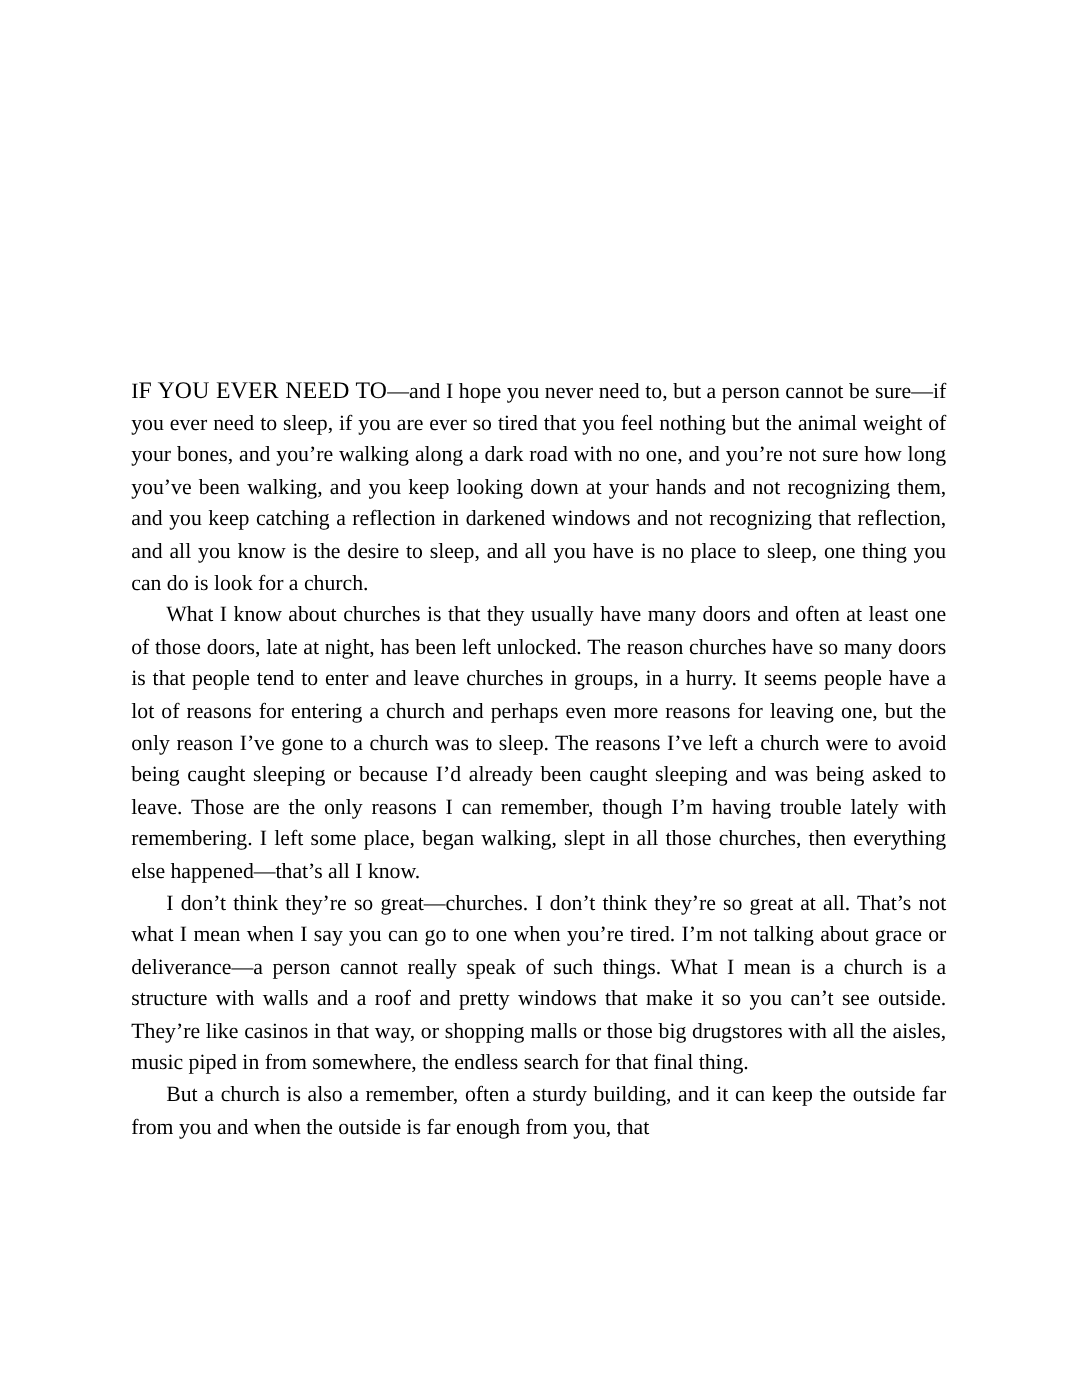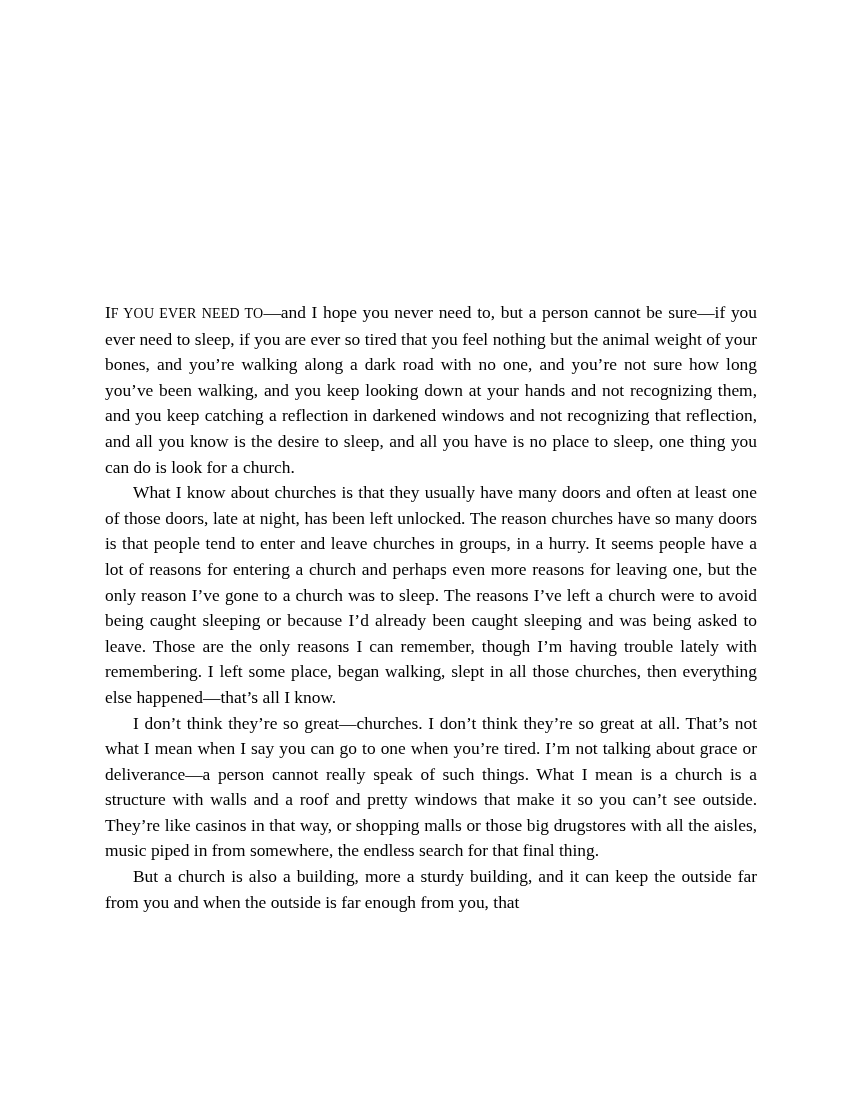--- a/index.html
+++ b/index.html
@@ -34,32 +34,32 @@
     line-height: 25.6px;
     hyphens: none;
   }
   .para + .para {
     text-indent: 28px;
   }
   .dropcap-word {
     font-size: 17.4px;
   }
   .sc {
-    font-size: 14px;
+    font-size: 19px;
     letter-spacing: 0.2px;
   }
 </style>
 </head>
 <body>
 
 <div class="page">
   <div class="text-column">
 
     <p class="para"><span class="dropcap-word">I</span><span class="sc">F YOU EVER NEED TO</span><span>—and I hope you never need to, but a person cannot be sure—if you ever need to sleep, if you are ever so tired that you feel nothing but the animal weight of your bones, and you’re walking along a dark road with no one, and you’re not sure how long you’ve been walking, and you keep looking down at your hands and not recognizing them, and you keep catching a reflection in darkened windows and not recognizing that reflection, and all you know is the desire to sleep, and all you have is no place to sleep, one thing you can do is look for a church.</span></p>
 
     <p class="para">What I know about churches is that they usually have many doors and often at least one of those doors, late at night, has been left unlocked. The reason churches have so many doors is that people tend to enter and leave churches in groups, in a hurry. It seems people have a lot of reasons for entering a church and perhaps even more reasons for leaving one, but the only reason I’ve gone to a church was to sleep. The reasons I’ve left a church were to avoid being caught sleeping or because I’d already been caught sleeping and was being asked to leave. Those are the only reasons I can remember, though I’m having trouble lately with remembering. I left some place, began walking, slept in all those churches, then everything else happened—that’s all I know.</p>
 
     <p class="para">I don’t think they’re so great—churches. I don’t think they’re so great at all. That’s not what I mean when I say you can go to one when you’re tired. I’m not talking about grace or deliverance—a person cannot really speak of such things. What I mean is a church is a structure with walls and a roof and pretty windows that make it so you can’t see outside. They’re like casinos in that way, or shopping malls or those big drugstores with all the aisles, music piped in from somewhere, the endless search for that final thing.</p>
 
-    <p class="para">But a church is also a building, more a sturdy building, and it can keep the outside far from you and when the outside is far enough from you, that</p>
+    <p class="para">But a church is also a remember, often a sturdy building, and it can keep the outside far from you and when the outside is far enough from you, that</p>
 
   </div>
 </div>
 
 </body></html>

